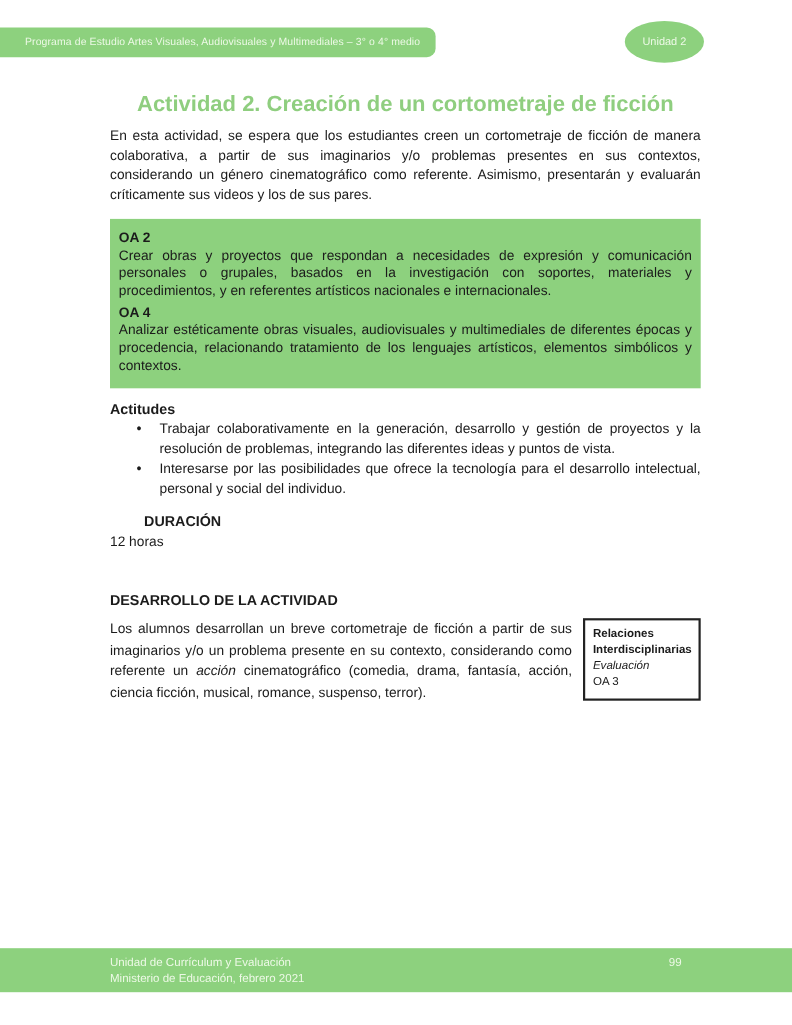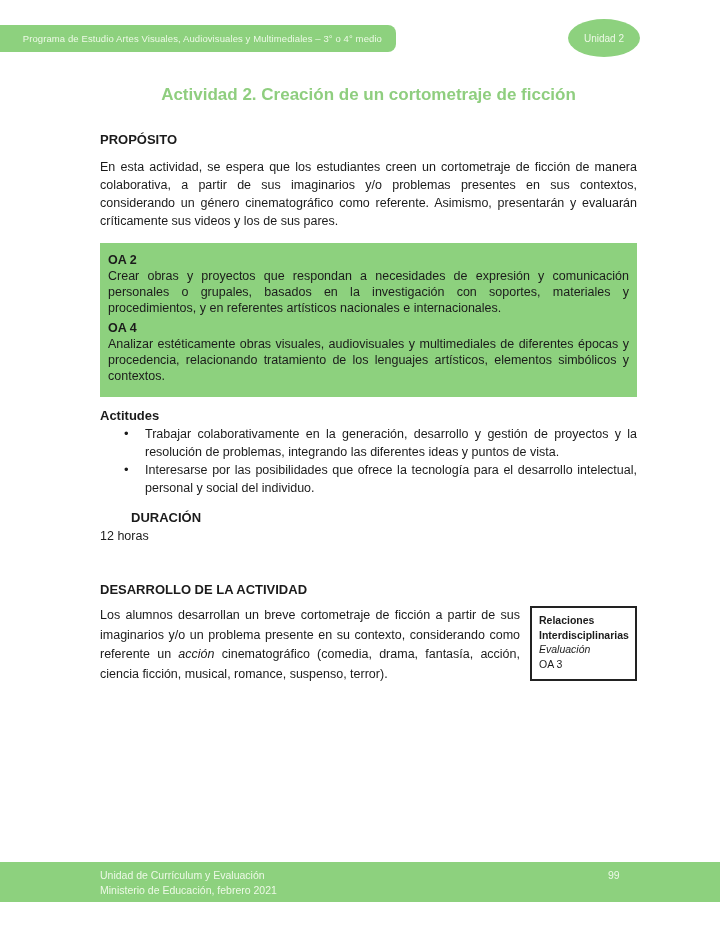--- a/index.html
+++ b/index.html
@@ -36,21 +36,21 @@
     display:flex;align-items:center;justify-content:center;
   }
   .unit-oval span{color:var(--footer-text);font-size:10px;}
   
   .content{
     position:absolute;left:100px;top:85px;width:537px;
   }
   .page-title{
     text-align:center;
     color:var(--title-green);
-    font-size:17px;font-weight:bold;line-height:20px;
+    font-size:20px;font-weight:bold;line-height:20px;
   }
   .sec-heading{
     font-size:13px;font-weight:bold;line-height:18px;
   }
   .h-proposito{margin-top:26px;}
   .body-par{
     margin-top:9px;
     font-size:12.5px;line-height:18px;
     text-align:justify;
   }
@@ -126,21 +126,20 @@
   <span>Programa de Estudio Artes Visuales, Audiovisuales y Multimediales – 3° o 4° medio</span>
 </div>
 <div class="unit-oval">
   <span>Unidad 2</span>
 </div>
 
 <div class="content">
 
   <h1 class="page-title">Actividad 2. Creación de un cortometraje de ficción</h1>
 
-  <h2 class="sec-heading h-proposito">PROPÓSITO</h2>
   <p class="body-par">En esta actividad, se espera que los estudiantes creen un cortometraje de ficción de manera colaborativa, a partir de sus imaginarios y/o problemas presentes en sus contextos, considerando un género cinematográfico como referente. Asimismo, presentarán y evaluarán críticamente sus videos y los de sus pares.</p>
 
   <div class="oa-box">
 
     <div class="oa-item">
       <p class="oa-code">OA 2</p>
       <p class="oa-text">Crear obras y proyectos que respondan a necesidades de expresión y comunicación personales o grupales, basados en la investigación con soportes, materiales y procedimientos, y en referentes artísticos nacionales e internacionales.</p>
     </div>
 
     <div class="oa-item">

